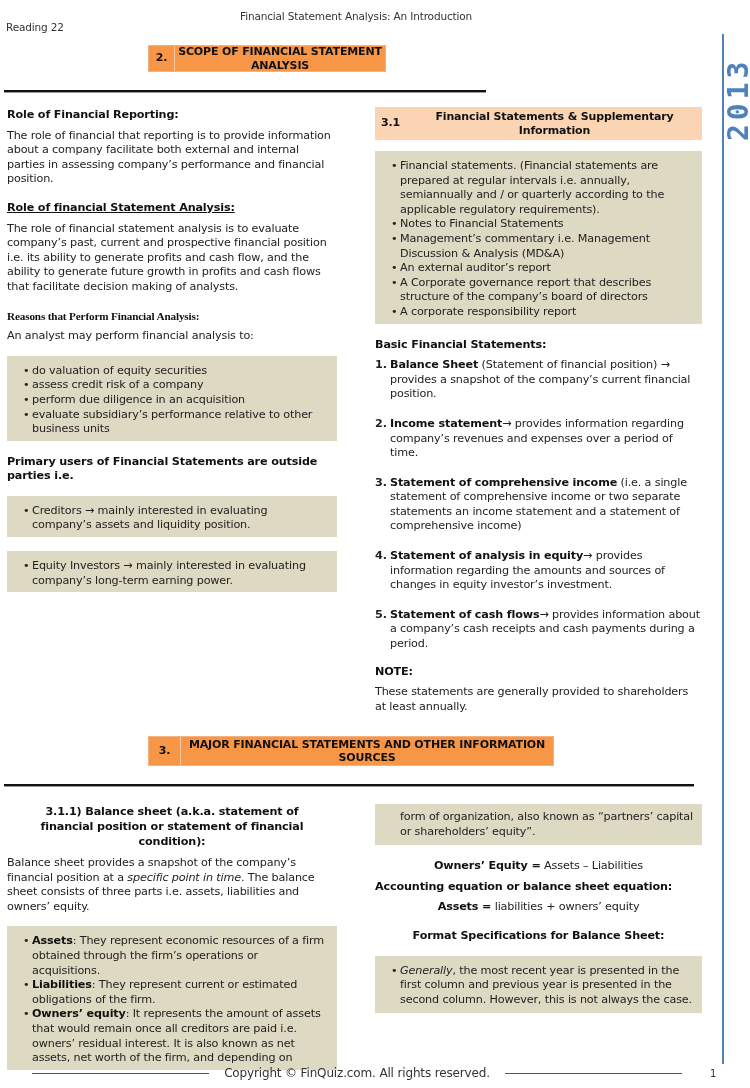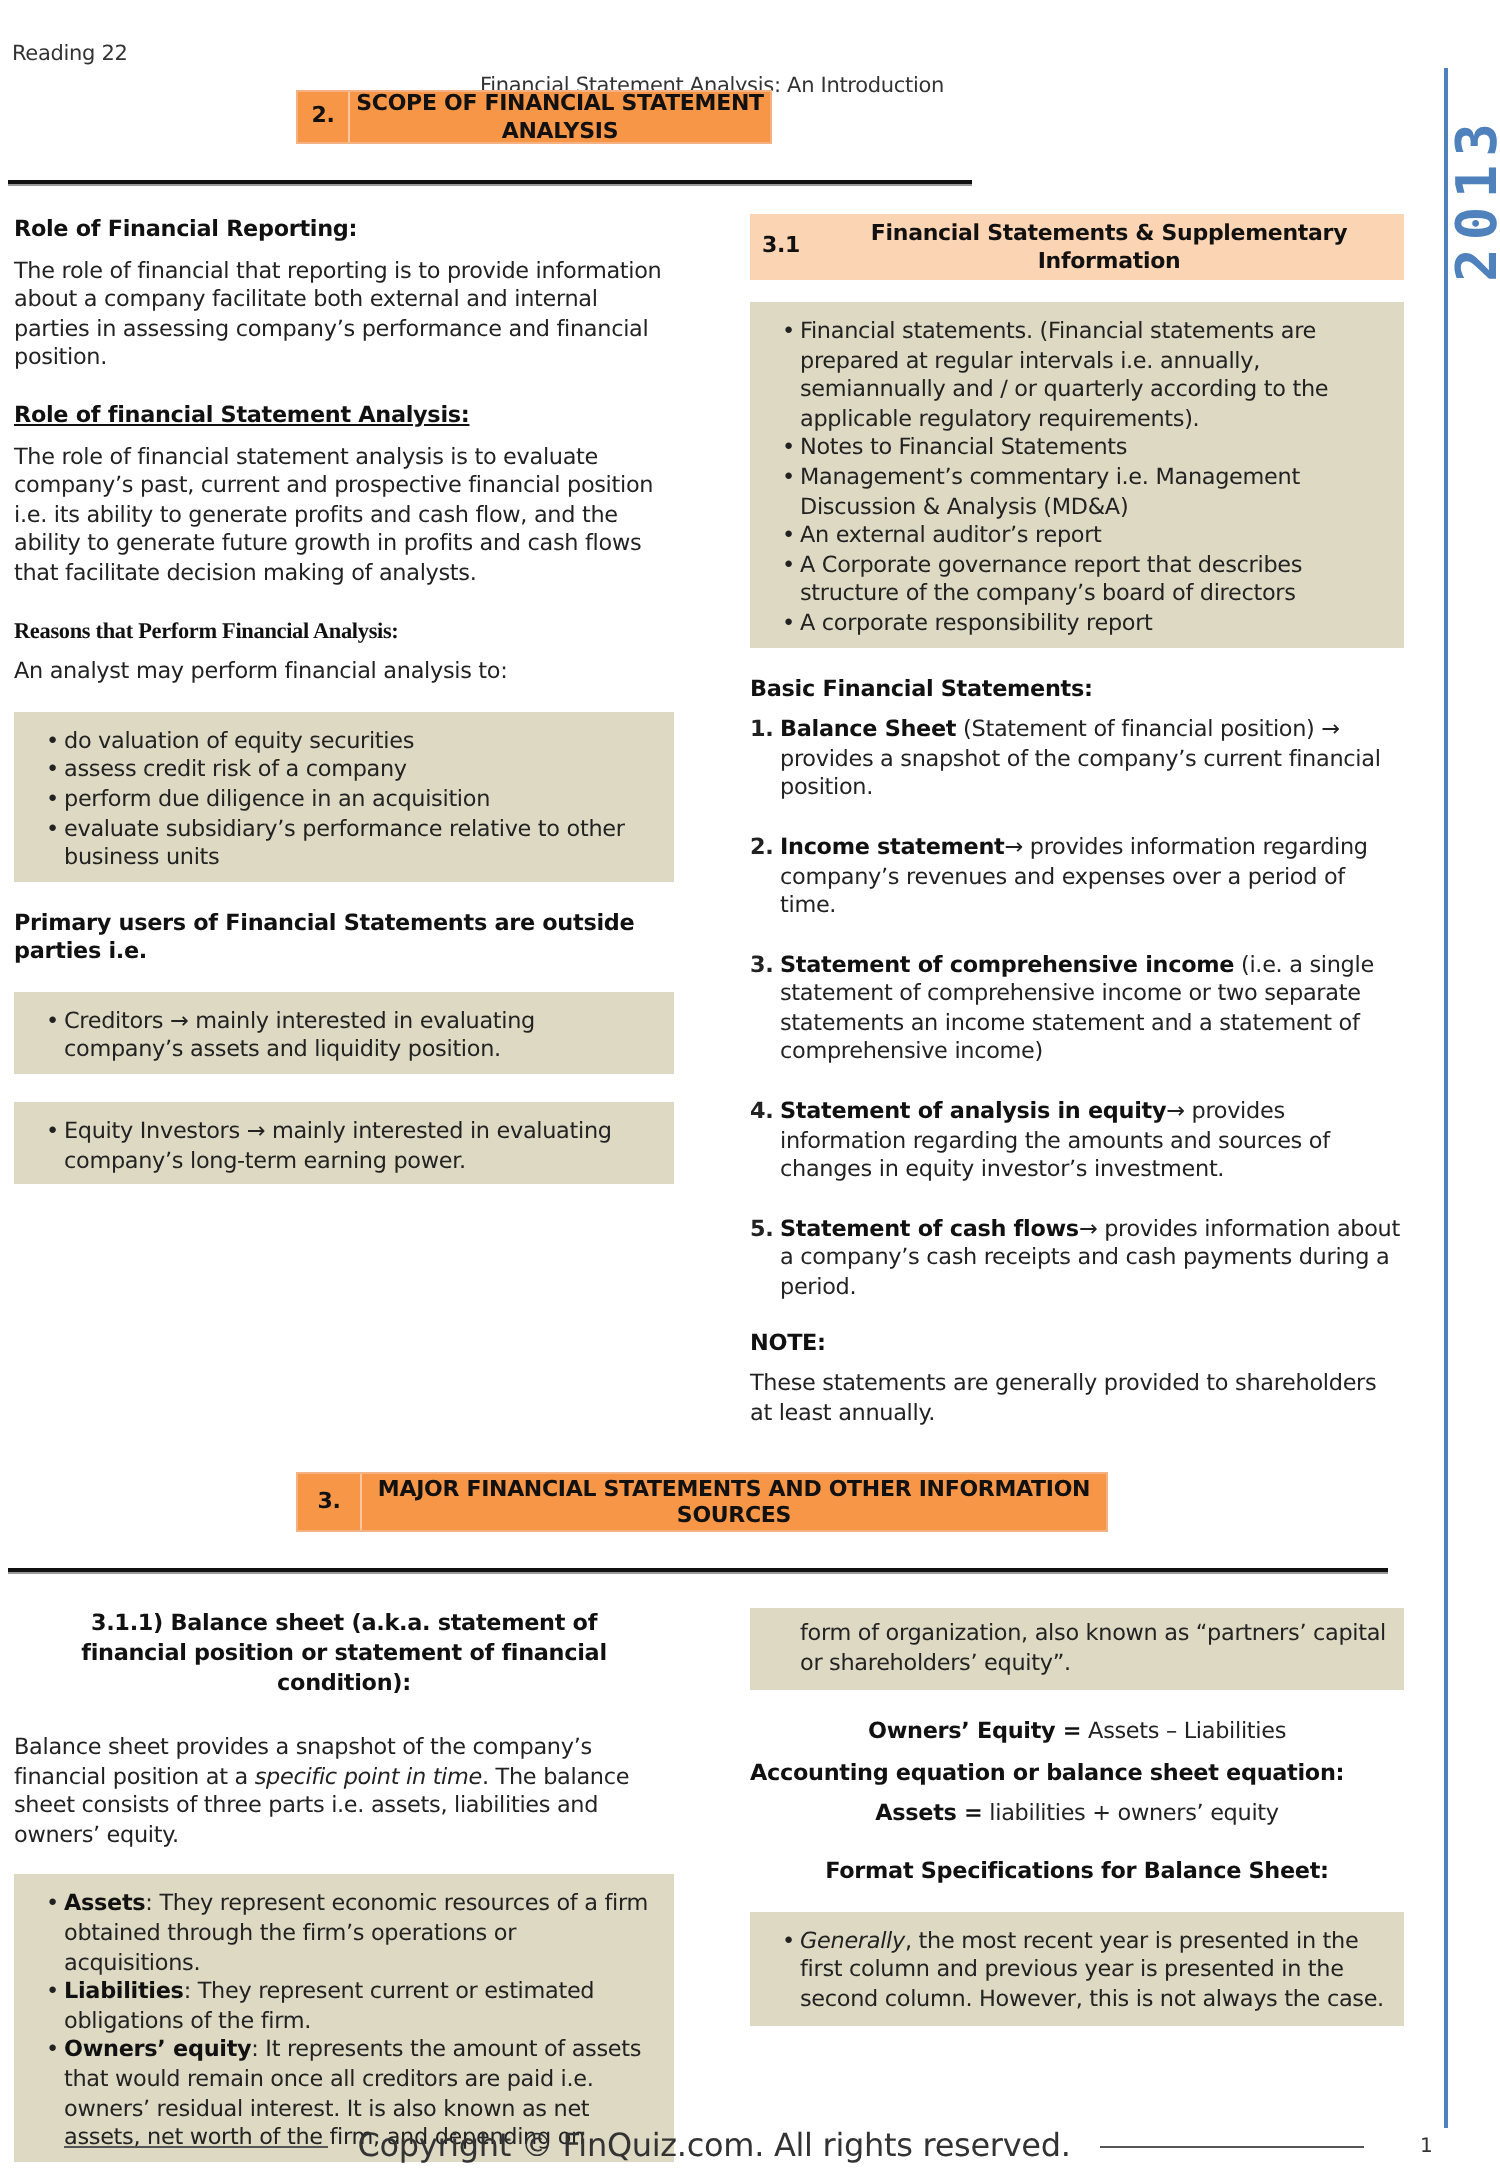--- a/index.html
+++ b/index.html
@@ -1,41 +1,41 @@
 <!DOCTYPE html>
 <html><head>
 <meta charset="utf-8">
 <style>
   * { box-sizing: border-box; margin: 0; padding: 0; }
   html, body { width: 750px; height: 1088px; background: #ffffff; overflow: hidden; }
   body { position: relative; font-family: "DejaVu Sans", sans-serif; color: #222; font-size: 11.2px; line-height: 14.6px; letter-spacing: -0.15px; }
   .abs { position: absolute; }
   .hdr-left { left: 6px; top: 20px; font-size: 10.5px; color: #333; }
-  .hdr-center { left: 240px; top: 36px; font-size: 10.5px; color: #333; }
+  .hdr-center { left: 240px; top: 9px; font-size: 10.5px; color: #333; }
   .year-bar { left: 722px; top: 34px; width: 2px; height: 1030px; background: #4f81bd; }
   .year-text { left: 726px; top: 34px; width: 26px; height: 130px; color: #4f81bd; font-family: "DejaVu Sans Mono", monospace; font-weight: bold; font-size: 28px; writing-mode: vertical-rl; transform: rotate(180deg); text-align: center; letter-spacing: 4px; line-height: 26px; }
   .section-hdr { background: #f79646; display: flex; align-items: stretch; border: 1px solid #f4b183; color: #111; font-weight: bold; font-size: 11px; }
   .section-hdr .num { width: 26px; display: flex; align-items: center; justify-content: center; border-right: 1px solid #f8c9a0; }
   .section-hdr .title { flex: 1; display: flex; align-items: center; justify-content: center; text-align: center; line-height: 13.5px; }
   .rule { height: 3px; border-top: 2px solid #111; border-bottom: 1px solid #999; }
   .sub-hdr { background: #fbd4b4; display: flex; align-items: stretch; color: #111; font-weight: bold; font-size: 11px; }
   .sub-hdr .num { width: 32px; display: flex; align-items: center; padding-left: 6px; }
   .sub-hdr .title { flex: 1; text-align: center; line-height: 13.5px; padding: 3px 0; }
   h3 { font-size: 11.2px; font-weight: bold; color: #111; line-height: 14.6px; }
   p { color: #222; }
   .box { background: #ddd9c3; padding: 8px 8px 4px 16px; }
   .box ul { list-style: none; }
   .box li { position: relative; padding-left: 9px; }
   .box li::before { content: "•"; position: absolute; left: 0; top: 0; }
   ol.stmts { list-style: none; }
   ol.stmts li { position: relative; padding-left: 15px; margin-bottom: 15px; }
   ol.stmts li .n { position: absolute; left: 0; font-weight: bold; }
   b { font-weight: bold; color: #111; }
   .center { text-align: center; }
-  .footer { left: 32px; top: 1066px; width: 650px; display: flex; align-items: center; font-size: 16px; color: #333; gap: 11px; }
+  .footer { left: 32px; top: 1066px; width: 650px; display: flex; align-items: center; font-size: 12px; color: #333; gap: 11px; }
   .footer .line { flex: 1; height: 1px; background: #555; }
   .footer .txt { padding: 0 4px; }
   .pagenum { left: 710px; top: 1067px; font-size: 10px; color: #333; }
 </style>
 </head>
 <body>
 
 <div class="abs hdr-left">Reading 22</div>
 <div class="abs hdr-center">Financial Statement Analysis: An Introduction</div>
 <div class="abs year-bar"></div>
@@ -112,21 +112,21 @@
 </div>
 
 <div class="abs section-hdr" style="left:148px; top:736px; width:406px; height:30px;">
   <div class="num" style="width:32px;">3.</div>
   <div class="title">MAJOR FINANCIAL STATEMENTS AND OTHER INFORMATION SOURCES</div>
 </div>
 <div class="abs rule" style="left:4px; top:784px; width:690px;"></div>
 
 <div class="abs" style="left:7px; top:804px; width:330px;">
   <h3 class="center" style="padding:0 12px; line-height:15px;">3.1.1) Balance sheet (a.k.a. statement of financial position or statement of financial condition):</h3>
-  <p style="margin-top:18px;"><span>Balance sheet provides a snapshot of the company’s financial position at a </span><i>specific point in time</i><span>. The balance sheet consists of three parts i.e. assets, liabilities and owners’ equity.</span></p>
+  <p style="margin-top:7px;"><span>Balance sheet provides a snapshot of the company’s financial position at a </span><i>specific point in time</i><span>. The balance sheet consists of three parts i.e. assets, liabilities and owners’ equity.</span></p>
 
   <div class="box" style="margin-top:12px;">
     <ul>
       <li><b>Assets</b><span>: They represent economic resources of a firm obtained through the firm’s operations or acquisitions.</span></li>
       <li><b>Liabilities</b><span>: They represent current or estimated obligations of the firm.</span></li>
       <li><b>Owners’ equity</b><span>: It represents the amount of assets that would remain once all creditors are paid i.e. owners’ residual interest. It is also known as net assets, net worth of the firm, and depending on</span></li>
     </ul>
   </div>
 </div>
 

